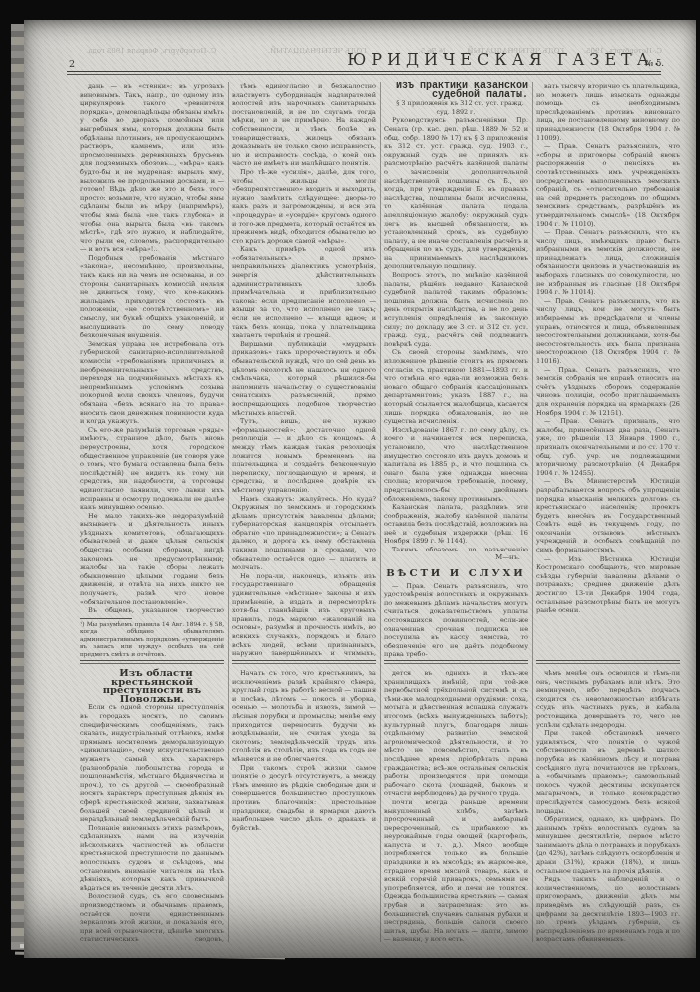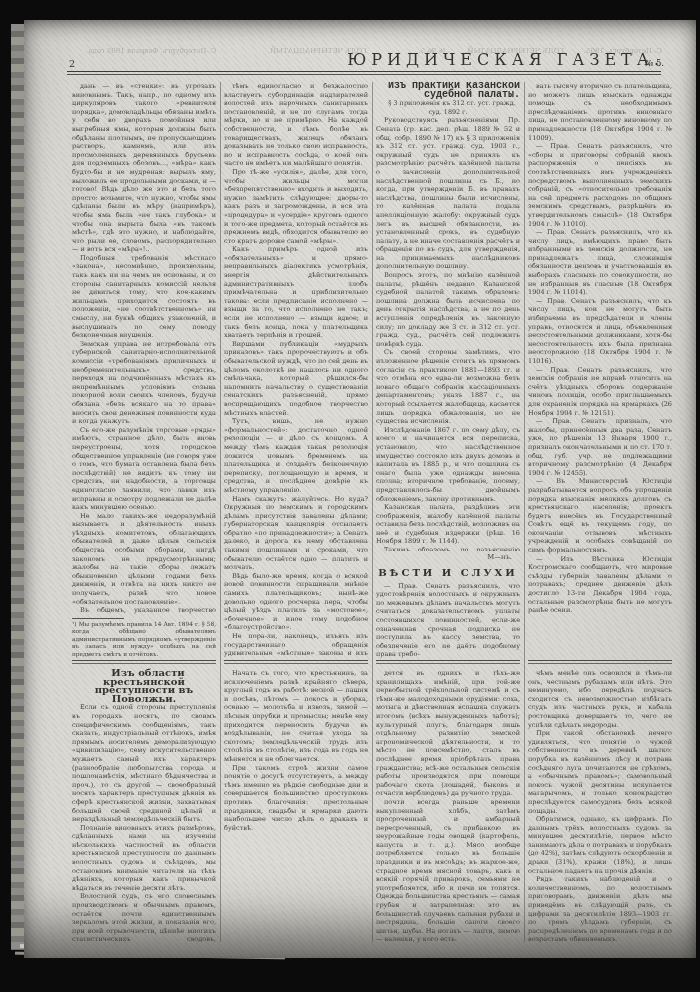--- a/index.html
+++ b/index.html
@@ -27,21 +27,21 @@
   .bleed-left{left:62px;width:348px;}
   .bleed-right{left:406px;width:232px;}
   
   .masthead{position:absolute;left:43px;top:33px;width:597px;height:16px;color:#33322e;}
   .mh-num{position:absolute;left:2px;bottom:0;font-size:9.5px;}
   .mh-title{position:absolute;left:0;right:0;bottom:0;text-align:right;font-size:16px;letter-spacing:5px;}
   .mh-issue{position:absolute;right:0;bottom:1px;font-size:8.5px;}
   .mast-rule{position:absolute;left:43px;top:51px;width:594px;height:2px;
     border-top:1.4px solid #3c3b37;border-bottom:1px solid #55534e;}
   
-  .content{position:absolute;left:48px;top:62px;width:600px;height:862px;color:#413f39;}
+  .content{position:absolute;left:56px;top:62px;width:600px;height:862px;color:#413f39;}
   .vrule{position:absolute;top:0;height:860px;width:1px;background:rgba(72,70,64,.5);}
   .vr1{left:148px;} .vr2{left:300px;} .vr3{left:452px;}
   .grid{display:grid;grid-template-columns:repeat(4,144px);column-gap:8px;}
   .top-grid{height:576px;}
   .bottom-grid{height:284px;margin-top:2px;}
   .col{overflow:hidden;display:flex;flex-direction:column;font-size:6.5px;line-height:8.6px;
     text-align:justify;filter:blur(.22px);}
   .col p{margin:0;text-indent:8px;}
   .fill{flex:1 1 auto;overflow:hidden;}
   .fixed-block{overflow:hidden;}
@@ -105,21 +105,20 @@
         </div>
 
         <div class="col">
           <div class="fill">
             <p>тѣмъ единогласно и безжалостно властвуетъ субординація надзирателей волостей изъ нарочныхъ санитарныхъ постановленій, и не по слугамъ тогда мѣрки, но и не примѣрно. На каждой собственности, и тѣмъ болѣе въ товариществахъ, жилецъ обязанъ доказывать не только свою исправность, но и исправность сосѣда, о коей онъ часто не имѣетъ ни малѣйшаго понятія.</p>
             <p>Про тѣ-же «усилія», далѣе, для того, чтобы жильцы могли «безпрепятственно» входить и выходить, нужно замѣтить слѣдующее: дворы-то какъ разъ и загромождены, и вся эта «процедура» и «усердіе» кругомъ одного и того-же предмета, который остаётся въ прежнемъ видѣ, обходится обывателю во сто кратъ дороже самой «мѣры».</p>
             <p>Какъ примѣръ одной изъ «обязательныхъ» и прямо-неправильныхъ діалектикъ усмотрѣнія, энергія дѣйствительныхъ административныхъ злобъ примѣчательна и приблизительно такова: если предписаніе исполнено — взыщи за то, что исполнено не такъ; если не исполнено — взыщи вдвое; и такъ безъ конца, пока у плательщика хватаетъ терпѣнія и грошей.</p>
             <p>Виршами публикаціи «мудрыхъ приказовъ» такъ пророчествуютъ и объ обывательской нуждѣ, что по сей день въ цѣломъ околоткѣ не нашлось ни одного смѣльчака, который рѣшился-бы напомнить начальству о существованіи сенатскихъ разъясненій, прямо воспрещающихъ подобное творчество мѣстныхъ властей.</p>
             <p>Тутъ, вишь, не нужно «формальностей»: достаточно одной резолюціи — и дѣло съ концомъ. А между тѣмъ каждая такая резолюція ложится новымъ бременемъ на плательщика и создаётъ безконечную переписку, поглощающую и время, и средства, и послѣднее довѣріе къ мѣстному управленію.</p>
             <p>Намъ скажутъ: жалуйтесь. Но куда? Окружныя по земскимъ и городскимъ дѣламъ присутствія завалены дѣлами; губернаторская канцелярія отсылаетъ обратно «по принадлежности»; а Сенатъ далеко, и дорога къ нему обставлена такими пошлинами и сроками, что обывателю остаётся одно — платить и молчать.</p>
-            <p>Вѣдь было-же время, когда о всякой новой повинности спрашивали мнѣніе самихъ плательщиковъ; нынѣ-же довольно одного росчерка пера, чтобы цѣлый уѣздъ платилъ за «мостовое», «бочечное» и иное тому подобное «благоустройство».</p>
             <p>Не пора-ли, наконецъ, изъять изъ государственнаго обращенія удивительные «мѣстные» законы и ихъ примѣненіе, а издать и пересмотрѣть хотя-бы главнѣйшія изъ круговыхъ правилъ, подъ маркою «жалованій на основы», разумѣя и прочность имѣть, во всякихъ случаяхъ, порядокъ и благо всѣхъ людей, всѣми признанныхъ, наружно завершённыхъ и чтимыхъ, достоинствъ и благосостоянія своей родины!..</p>
 
           </div>
         </div>
 
         <div class="col">
           <p class="art-head">Изъ практики Казанской судебной палаты.</p>
           <p class="art-sub">§ 3 приложенія къ 312 ст. уст. гражд. суд. 1892 г.</p>
           <div class="fixed-block" style="height:440px;">
             <p>Руководствуясь разъясненіями Пр. Сената (гр. кас. деп. рѣш. 1889 № 52 и общ. собр. 1890 № 17) къ § 3 приложенія къ 312 ст. уст. гражд. суд. 1903 г., окружный судъ не принялъ къ разсмотрѣнію расчётъ казённой палаты о зачисленіи дополнительной наслѣдственной пошлины съ Б., но когда, при утвержденіи Б. въ правахъ наслѣдства, пошлины были исчислены, то казённая палата подала апелляціонную жалобу: окружный судъ легъ въ высшей обязанности, въ установленный срокъ, въ судебную палату, а не иначе составленія расчётъ и обращенія по въ судъ, для утвержденія, на принимаемыхъ наслѣдниковъ дополнительную пошлину.</p>

